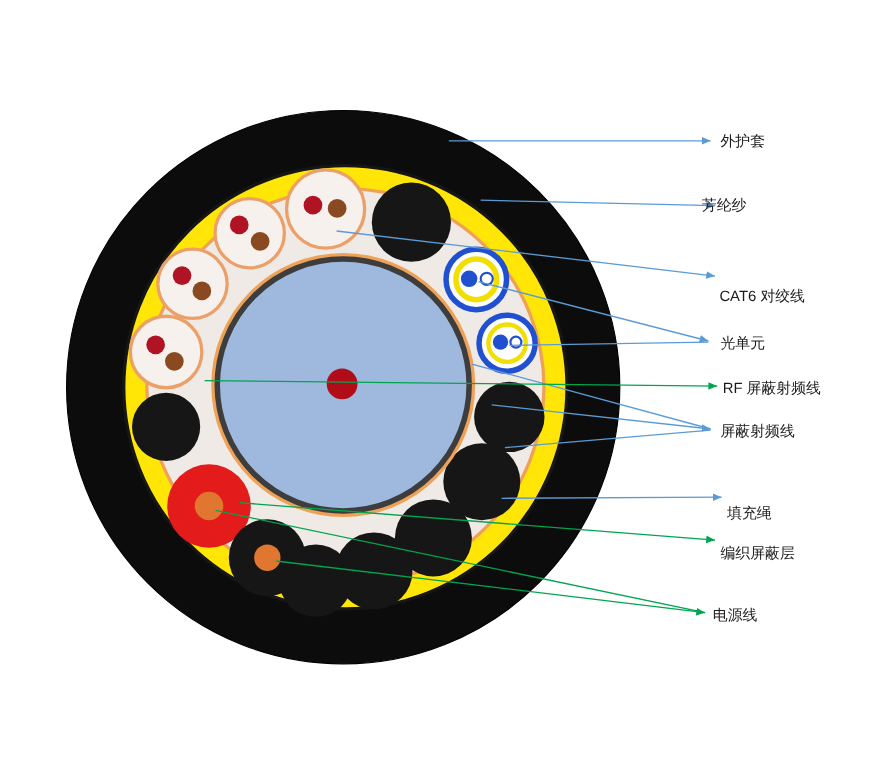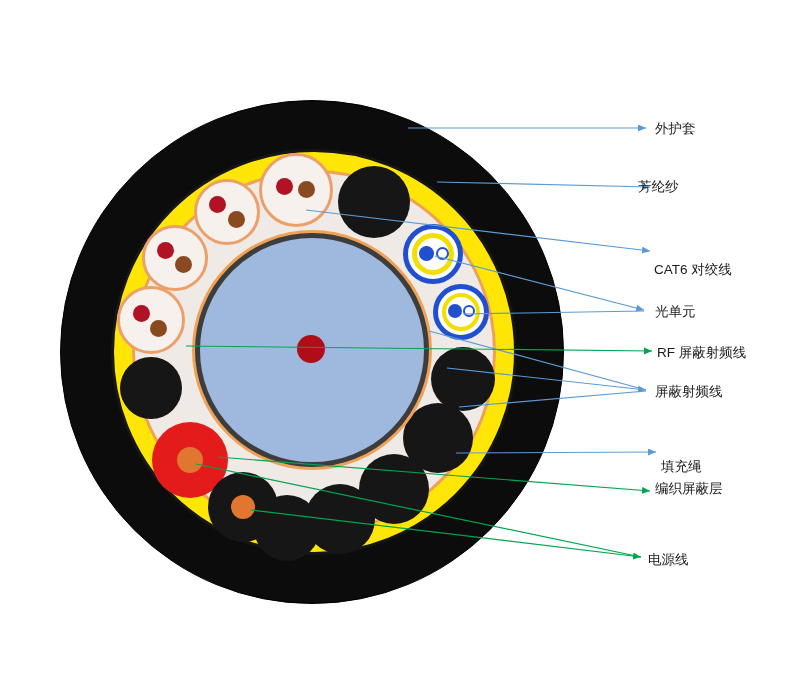--- a/index.html
+++ b/index.html
@@ -116,15 +116,15 @@
     <line class="leader-green" x1="251" y1="510" x2="641" y2="557" marker-end="url(#arrG)"></line>
   </svg>
 
   <div class="label" style="left:655px; top:120px;">外护套</div>
   <div class="label" style="left:638px; top:178px;">芳纶纱</div>
   <div class="label" style="left:654px; top:261px;">CAT6 对绞线</div>
   <div class="label" style="left:655px; top:303px;">光单元</div>
   <div class="label" style="left:657px; top:344px;">RF 屏蔽射频线</div>
   <div class="label" style="left:655px; top:383px;">屏蔽射频线</div>
   <div class="label" style="left:661px; top:446px;margin-top:12px;">填充绳</div>
-  <div class="label" style="left:655px; top:480px;">编织屏蔽层</div>
+  <div class="label" style="left:655px; top:494px;">编织屏蔽层</div>
   <div class="label" style="left:648px; top:551px;">电源线</div>
 </div>
 
 </body></html>

